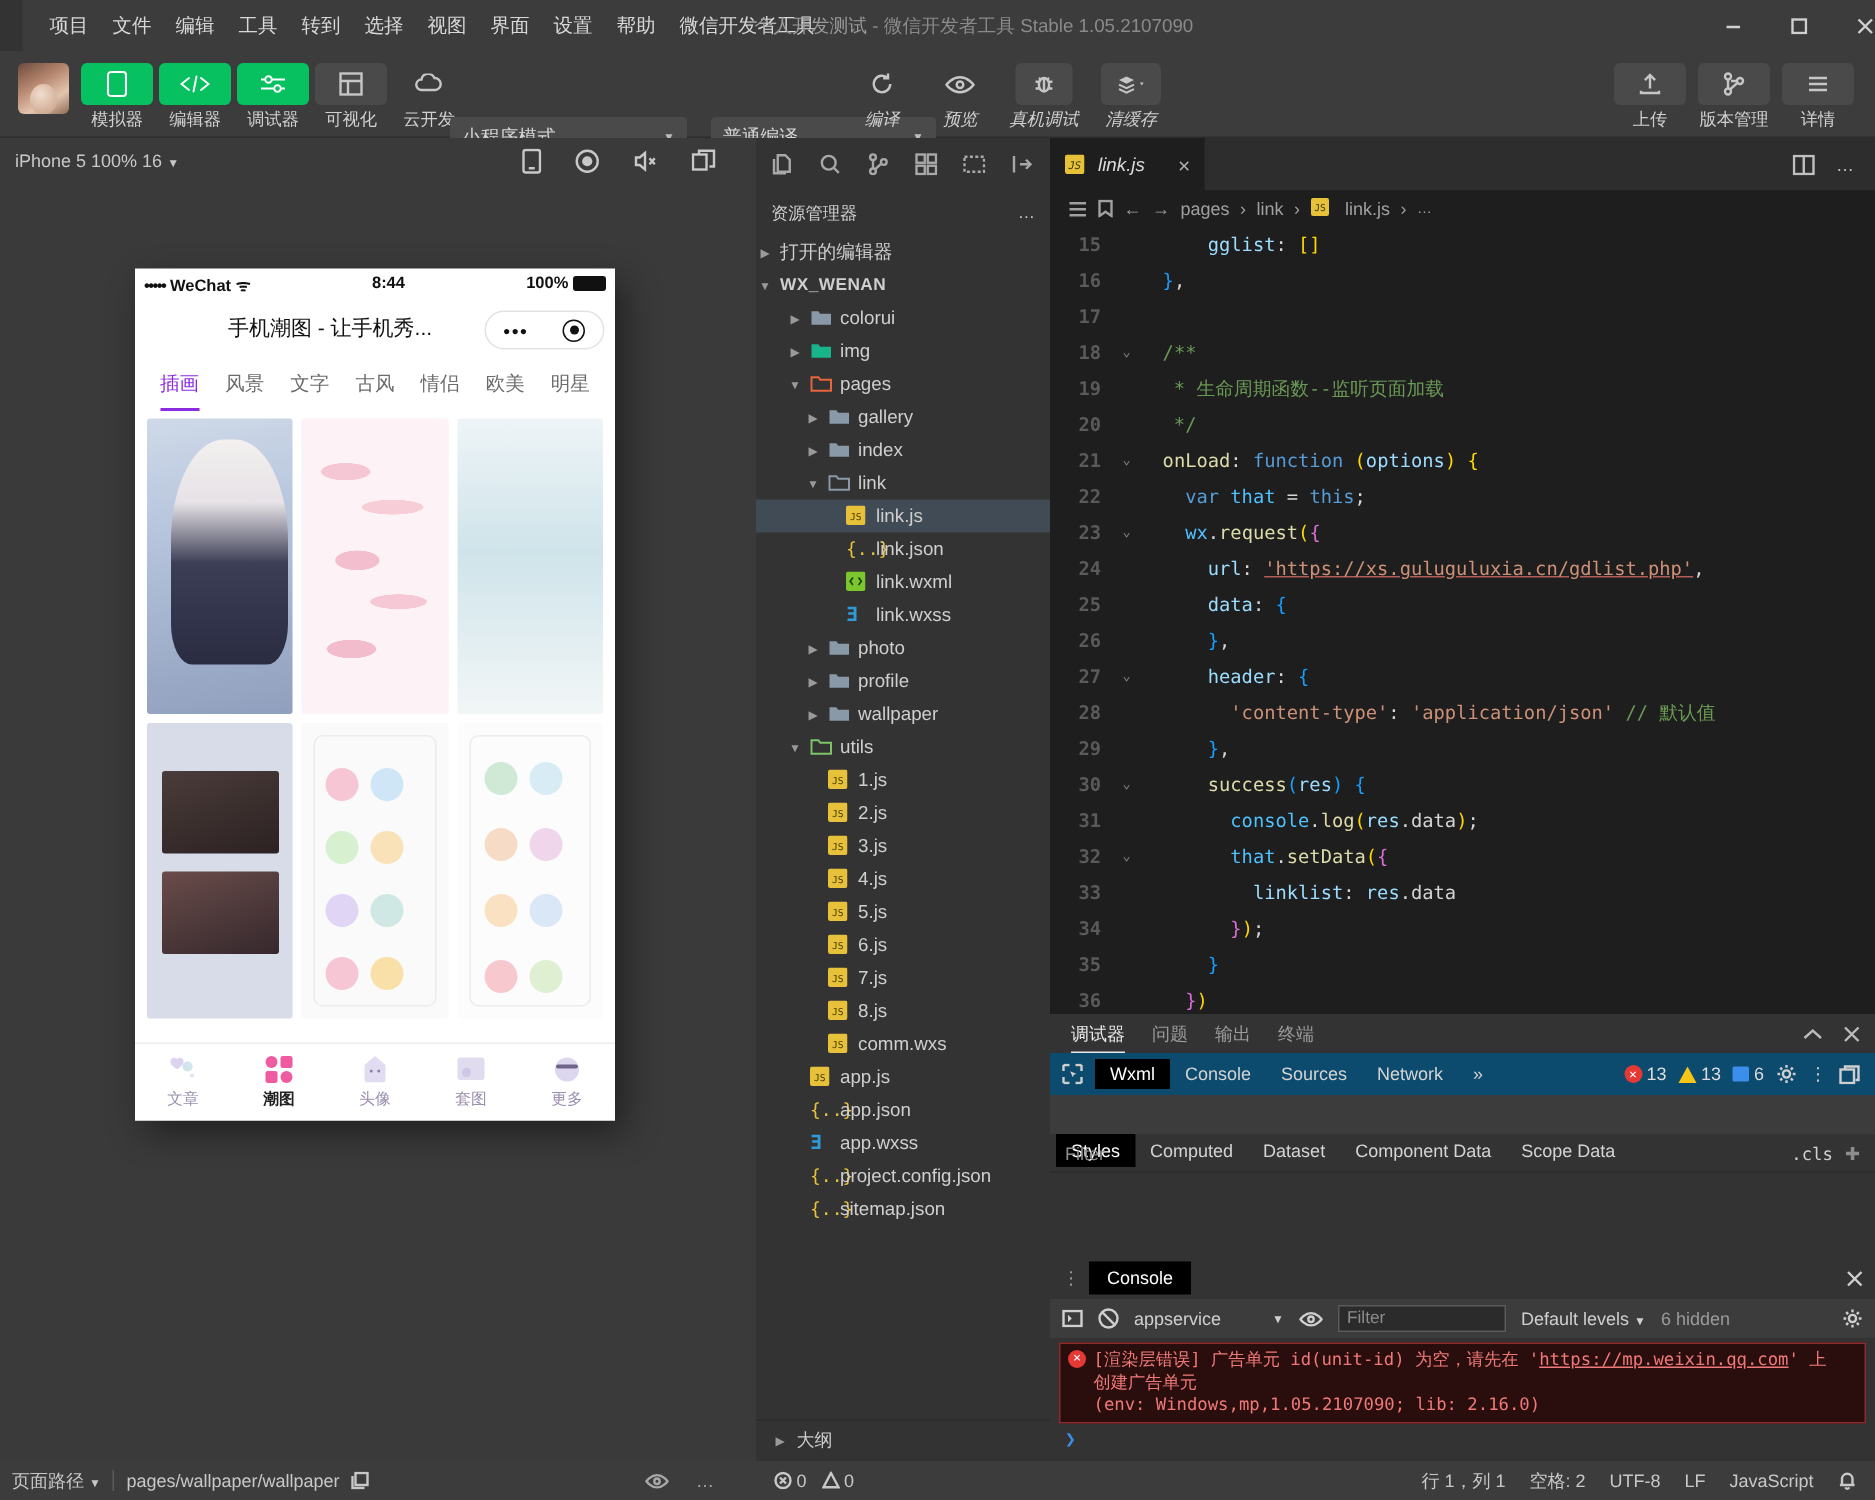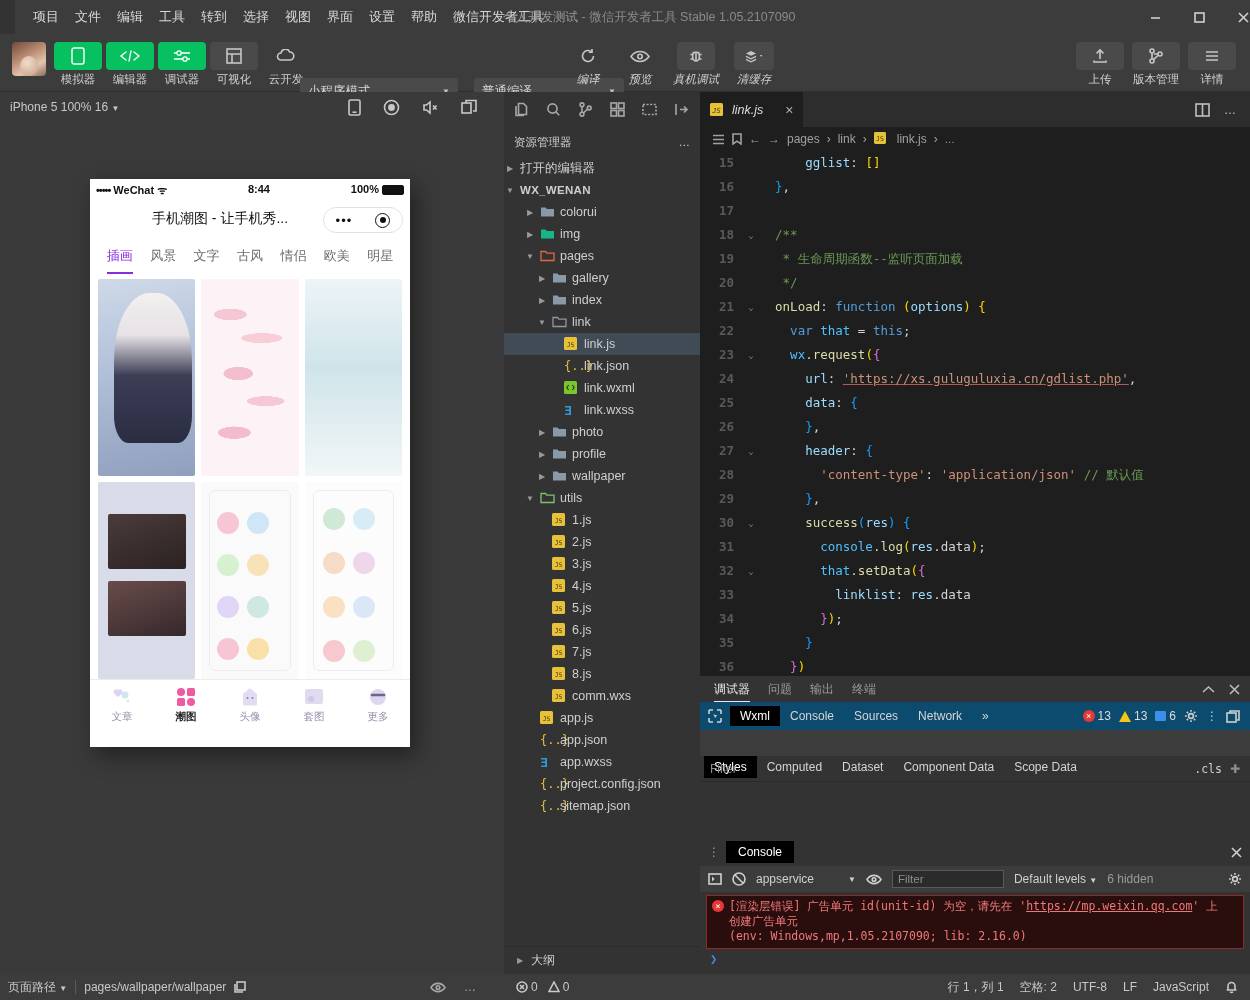--- a/index.html
+++ b/index.html
@@ -142,21 +142,21 @@
   }
   .photo-strip { position:absolute; left:10%; top:16%; width:80%; height:28%;
     background:linear-gradient(160deg,#4a3c3a,#2c2222); border-radius:2px; }
   .photo-strip2 { position:absolute; left:10%; top:50%; width:80%; height:28%;
     background:linear-gradient(160deg,#6a4c4a,#35282c); border-radius:2px; }
   .doodle { position:absolute; inset:8px; border:1px solid #ececec; border-radius:6px; }
   .dot-row { position:absolute; display:flex; gap:8px; }
   .dd { width:22px; height:22px; border-radius:50%; }
 
   .tabbar {
-    position: absolute; left: 0; bottom: 16px; width: 100%; height: 52px;
+    position: absolute; left: 0; bottom: 0; width: 100%; height: 52px;
     background: #fff; border-top: 1px solid #ececec; display: flex;
   }
   .tabitem { flex:1; display:flex; flex-direction:column; align-items:center;
     justify-content:center; font-size: 10.5px; color:#9b8fae; gap:3px; }
   .tabitem.active { color:#222; font-weight:bold; }
   .tabicon { width:22px; height:20px; }
 
   
   .explorer {
     position: absolute; left: 504px; top: 92px; width: 196px; height: 882px;

